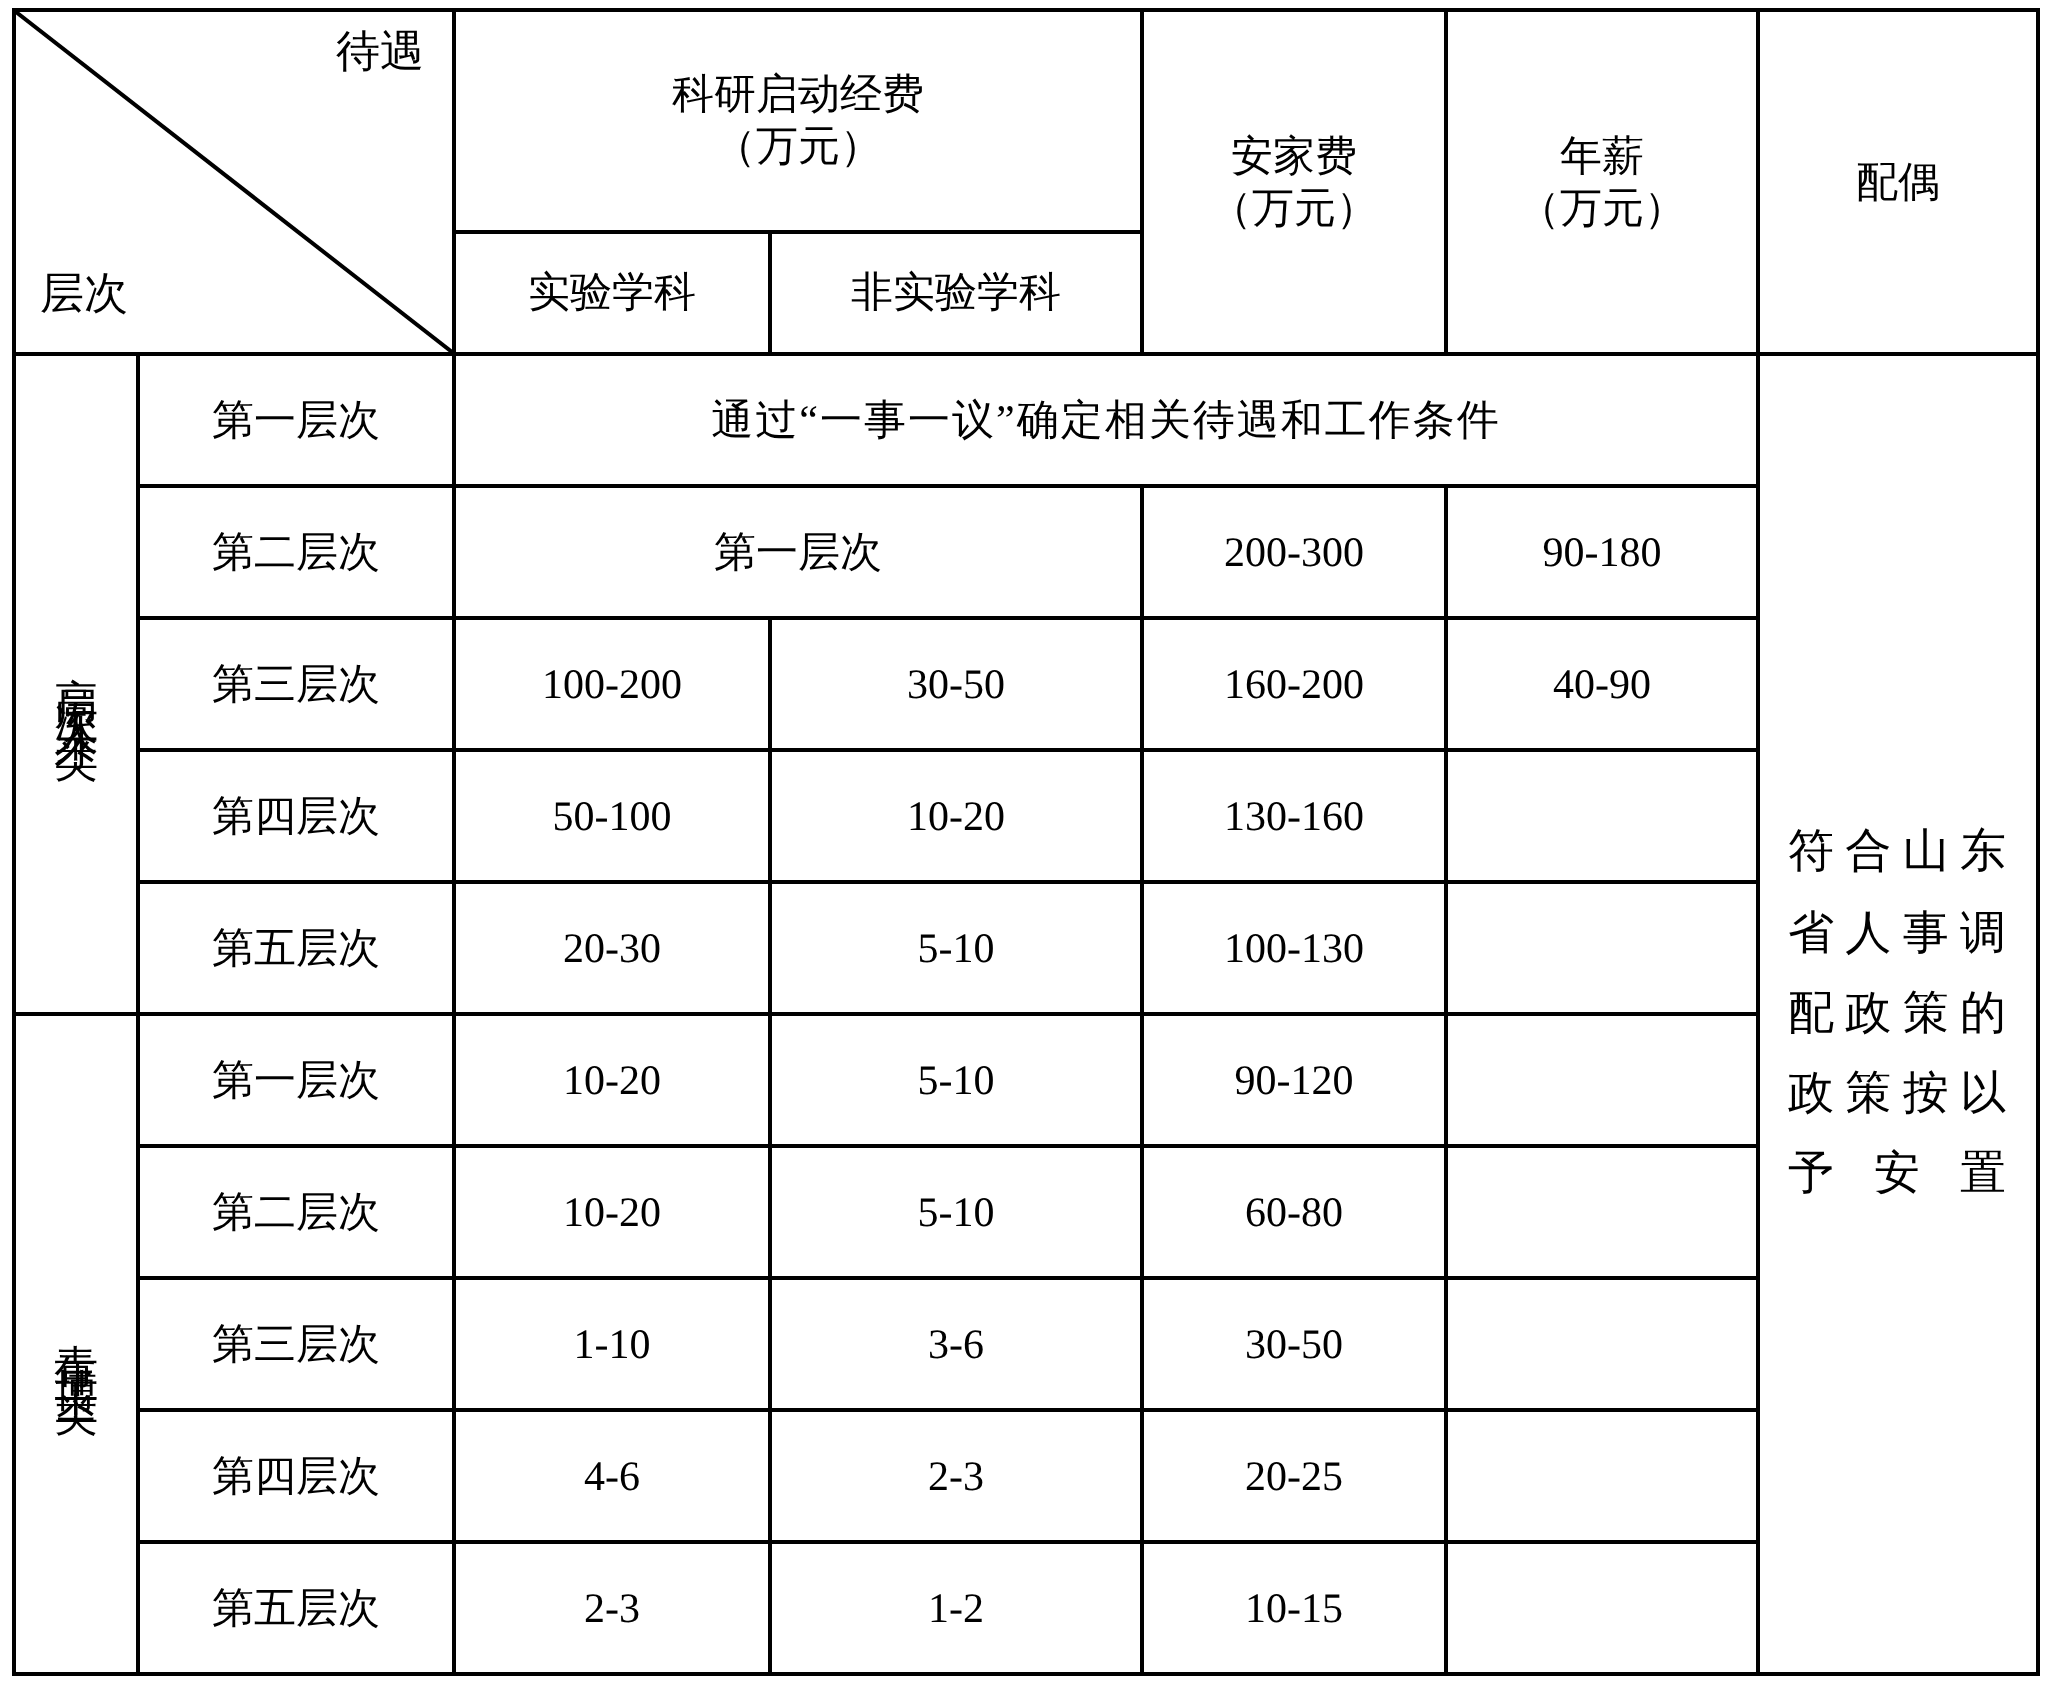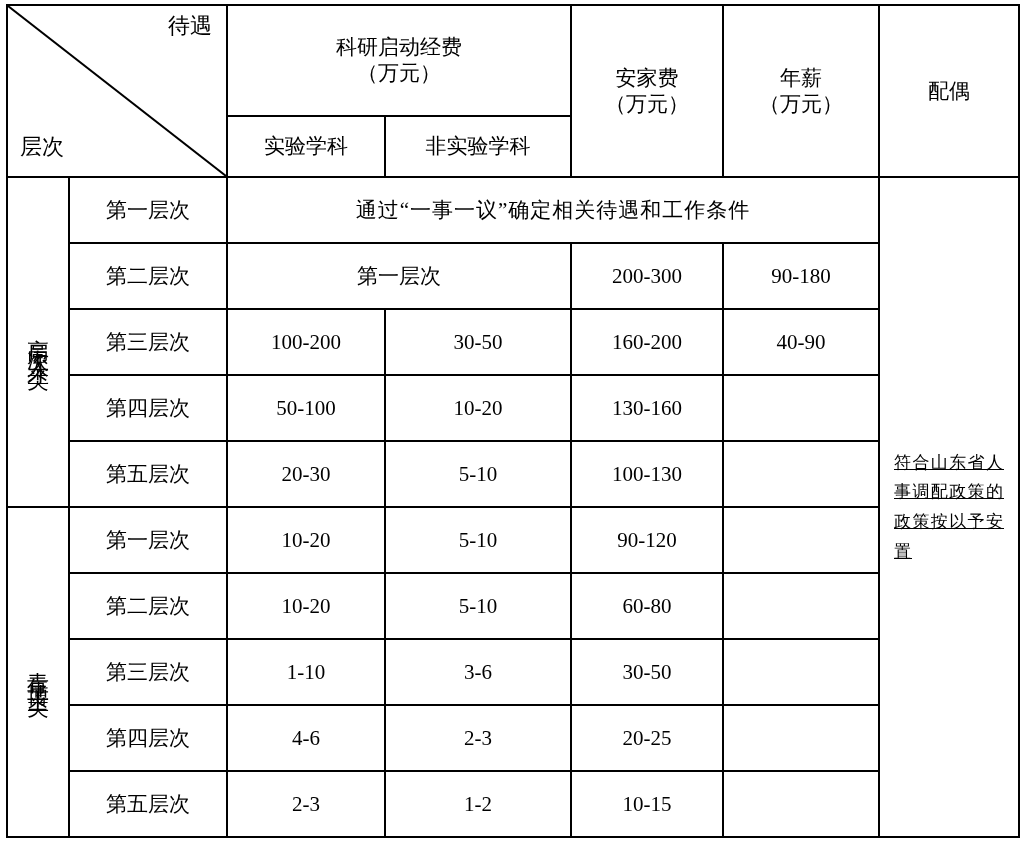--- a/index.html
+++ b/index.html
@@ -75,28 +75,27 @@
   .vert {
     writing-mode: vertical-rl;
     text-orientation: upright;
     letter-spacing: 6px;
     font-size: 22px;
     line-height: 1.1;
     margin: 0 auto;
     display: inline-block;
   }
   .spouse-text {
-    font-size: 17px;
+    font-size: 23px;
     line-height: 1.75;
     letter-spacing: 1px;
     text-align: justify;
     text-align-last: justify;
     padding: 4px 10px;
     display: block;
-    text-decoration: underline;
   }
   .wide-note {
     font-size: 22px;
     letter-spacing: 1px;
   }
   .rowh { height: 66px; }
 </style>
 </head>
 <body>
 

